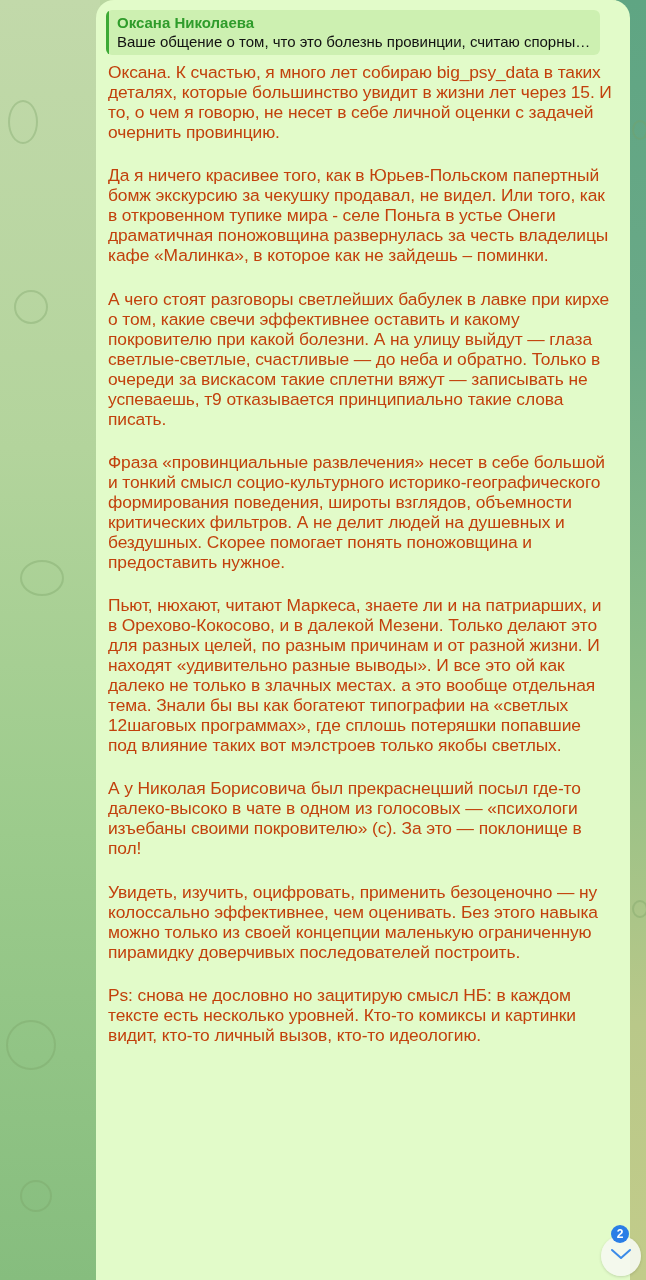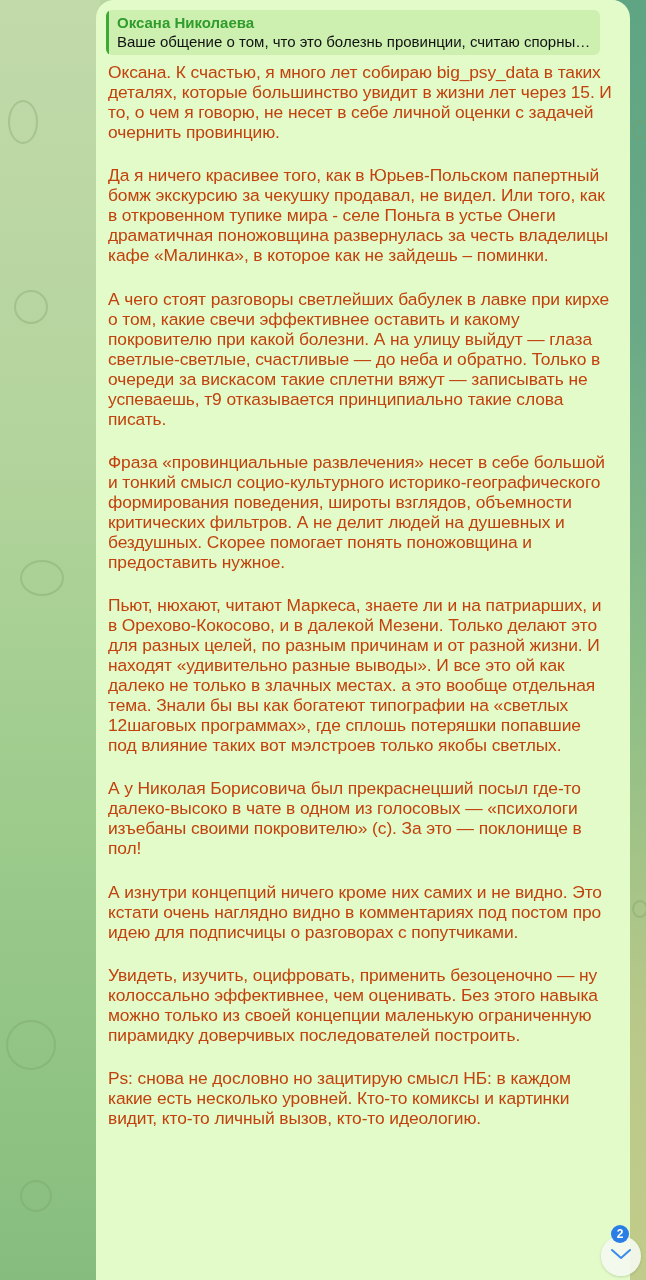--- a/index.html
+++ b/index.html
@@ -132,23 +132,22 @@
     <div class="reply-text">Ваше общение о том, что это болезнь провинции, считаю спорным. П...</div>
   </div>
 
   <div class="message">
     <p class="para">Оксана. К счастью, я много лет собираю big_psy_data в таких деталях, которые большинство увидит в жизни лет через 15. И то, о чем я говорю, не несет в себе личной оценки с задачей очернить провинцию.</p>
     <p class="para">Да я ничего красивее того, как в Юрьев-Польском папертный бомж экскурсию за чекушку продавал, не видел. Или того, как в откровенном тупике мира - селе Поньга в устье Онеги драматичная поножовщина развернулась за честь владелицы кафе «Малинка», в которое как не зайдешь – поминки.</p>
     <p class="para">А чего стоят разговоры светлейших бабулек в лавке при кирхе о том, какие свечи эффективнее оставить и какому покровителю при какой болезни. А на улицу выйдут — глаза светлые-светлые, счастливые — до неба и обратно. Только в очереди за вискасом такие сплетни вяжут — записывать не успеваешь, т9 отказывается принципиально такие слова писать.</p>
     <p class="para">Фраза «провинциальные развлечения» несет в себе большой и тонкий смысл социо-культурного историко-географического формирования поведения, широты взглядов, объемности критических фильтров. А не делит людей на душевных и бездушных. Скорее помогает понять поножовщина и предоставить нужное.</p>
     <p class="para">Пьют, нюхают, читают Маркеса, знаете ли и на патриарших, и в Орехово-Кокосово, и в далекой Мезени. Только делают это для разных целей, по разным причинам и от разной жизни. И находят «удивительно разные выводы». И все это ой как далеко не только в злачных местах. а это вообще отдельная тема. Знали бы вы как богатеют типографии на «светлых 12шаговых программах», где сплошь потеряшки попавшие под влияние таких вот мэлстроев только якобы светлых.</p>
     <p class="para">А у Николая Борисовича был прекраснецший посыл где-то далеко-высоко в чате в одном из голосовых — «психологи изъебаны своими покровителю» (с). За это — поклонище в пол!</p>
-    <p class="para">А изнутри концепций ничего кроме них самих и не видно. Это кстати очень наглядно видно в комментариях под постом про идею для подписчицы о разговорах с попутчиками.</p>
     <p class="para">Увидеть, изучить, оцифровать, применить безоценочно — ну колоссально эффективнее, чем оценивать. Без этого навыка можно только из своей концепции маленькую ограниченную пирамидку доверчивых последователей построить.</p>
-    <p class="para">Ps: снова не дословно но зацитирую смысл НБ: в каждом какие есть несколько уровней. Кто-то комиксы и картинки видит, кто-то личный вызов, кто-то идеологию.</p>
+    <p class="para">Ps: снова не дословно но зацитирую смысл НБ: в каждом тексте есть несколько уровней. Кто-то комиксы и картинки видит, кто-то личный вызов, кто-то идеологию.</p>
   </div>
 </div>
 
 <div class="scroll-btn">
   <span>
     <svg width="22" height="14" viewBox="0 0 22 14">
       <polyline points="2,3 11,11 20,3" fill="none" stroke="#3b8be8" stroke-width="2" stroke-linecap="round" stroke-linejoin="round"></polyline>
     </svg>
   </span>
 </div>

